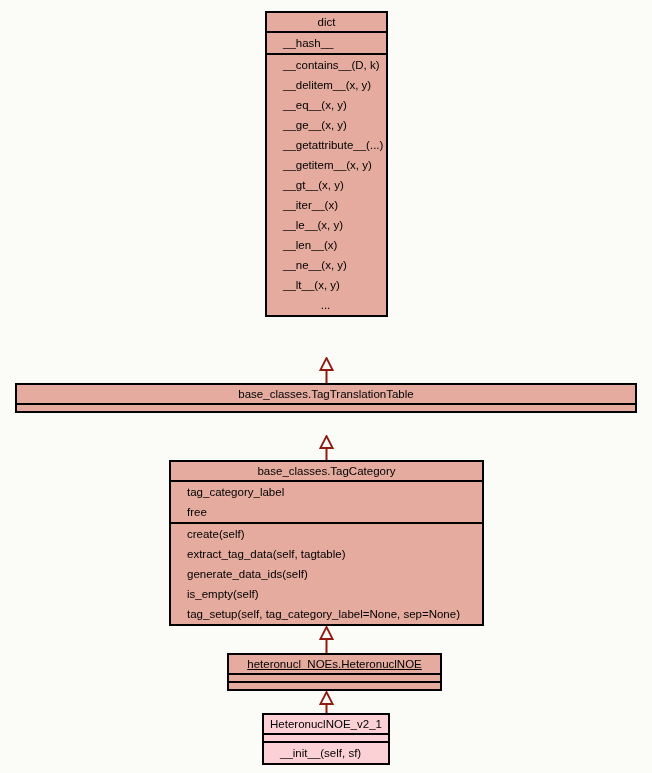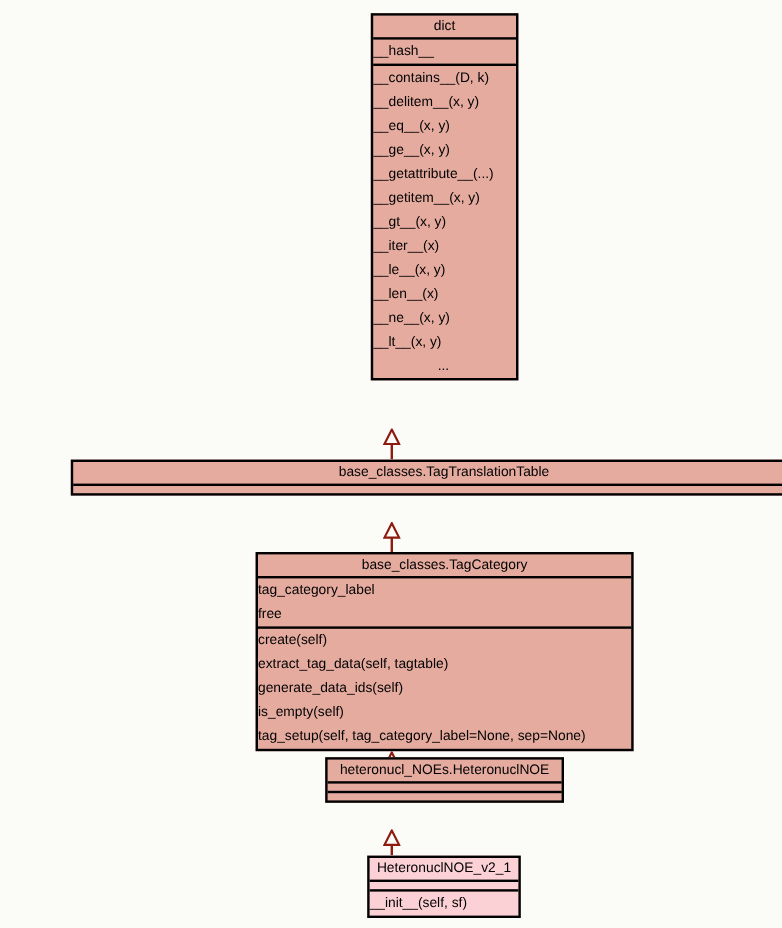--- a/index.html
+++ b/index.html
@@ -13,36 +13,35 @@
     position: relative;
     width: 652px; height: 773px;
     overflow: hidden;
   }
   .uml-box {
     position: absolute;
     background: #e5ab9f;
     border: 2px solid #000;
     box-sizing: border-box;
     font-size: 11.5px;
-    margin-left: 44px;
   }
   .uml-box.highlight { background: #fcd1d6; }
   .uml-title {
     height: 18px; line-height: 18px;
     text-align: center;
     white-space: nowrap;
     overflow: hidden;
   }
   .compartment {
     border-top: 2px solid #000;
   }
   .compartment.empty { height: 6px; }
   .row {
     height: 20px; line-height: 20px;
-    padding-left: 0; padding-right: 2px;
+    padding-left: 16px; padding-right: 2px;
     white-space: nowrap;
     overflow: hidden;
     text-align: left;
   }
   .row.center { text-align: center; padding-left: 0; }
   svg.edge { position: absolute; display: block; }
 </style>
 </head>
 <body>
 
@@ -98,21 +97,21 @@
       <div class="row">is_empty(self)</div>
       <div class="row">tag_setup(self, tag_category_label=None, sep=None)</div>
     </div>
   </div>
 
   <svg class="edge" style="left:319px; top:626px;" width="15" height="27">
     <line x1="7.5" y1="12" x2="7.5" y2="27" stroke="#8e1a10" stroke-width="2"></line>
     <polygon points="7.5,1 13.6,13 1.4,13" fill="#fbfbf8" stroke="#8e1a10" stroke-width="1.8"></polygon>
   </svg>
 
-  <div class="uml-box" style="left:227px; top:631px; width:199px;">
+  <div class="uml-box" style="left:227px; top:653px; width:215px;text-decoration:underline;">
     <div class="uml-title">heteronucl_NOEs.HeteronuclNOE</div>
     <div class="compartment empty"></div>
     <div class="compartment empty"></div>
   </div>
 
   <svg class="edge" style="left:319px; top:691px;" width="15" height="22">
     <line x1="7.5" y1="12" x2="7.5" y2="22" stroke="#8e1a10" stroke-width="2"></line>
     <polygon points="7.5,1 13.6,13 1.4,13" fill="#fbfbf8" stroke="#8e1a10" stroke-width="1.8"></polygon>
   </svg>
 

